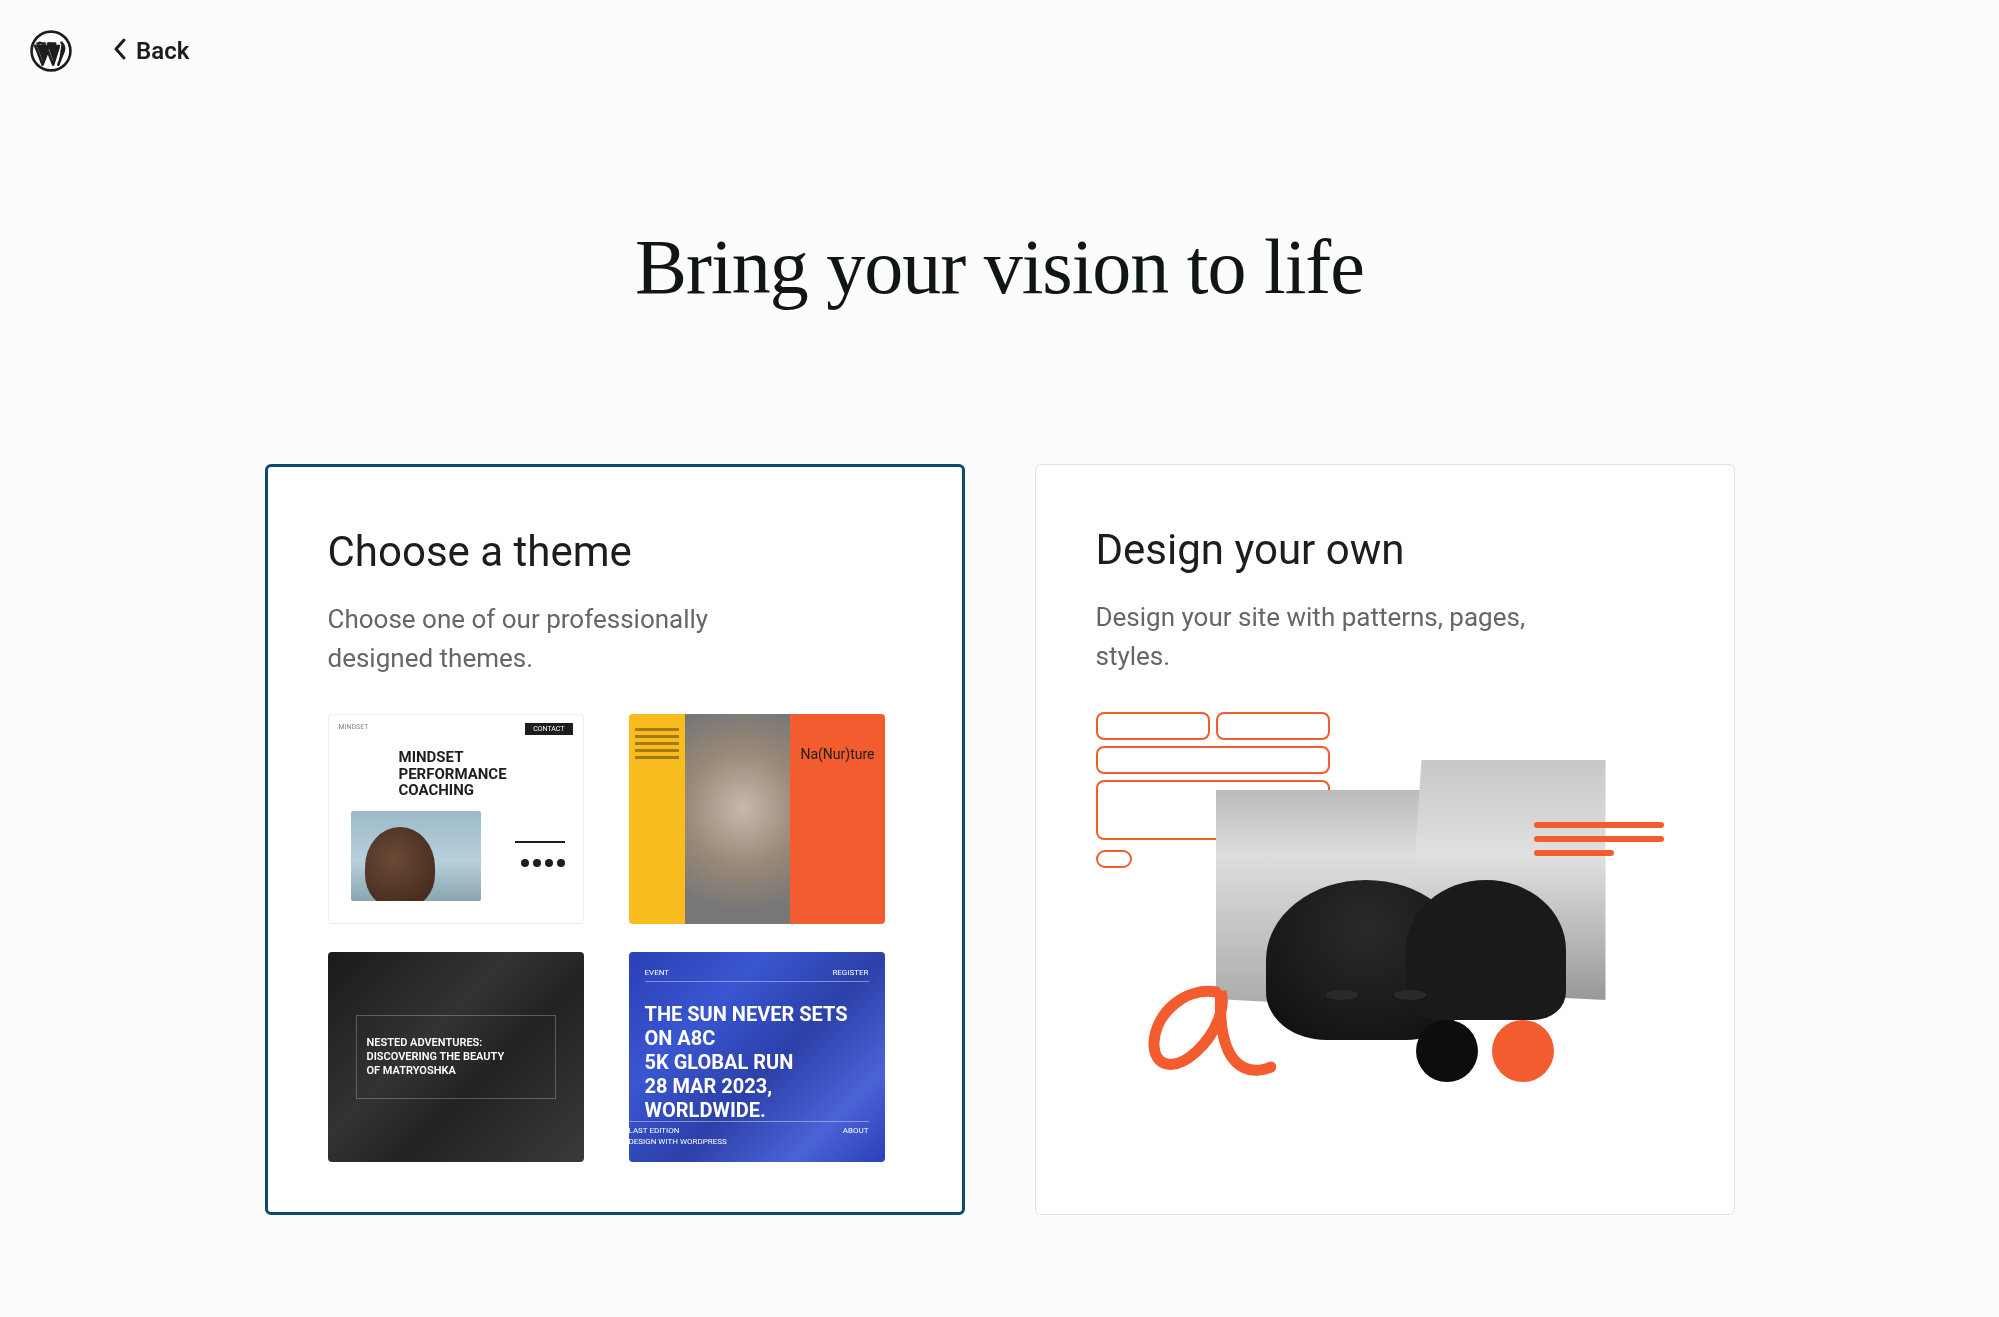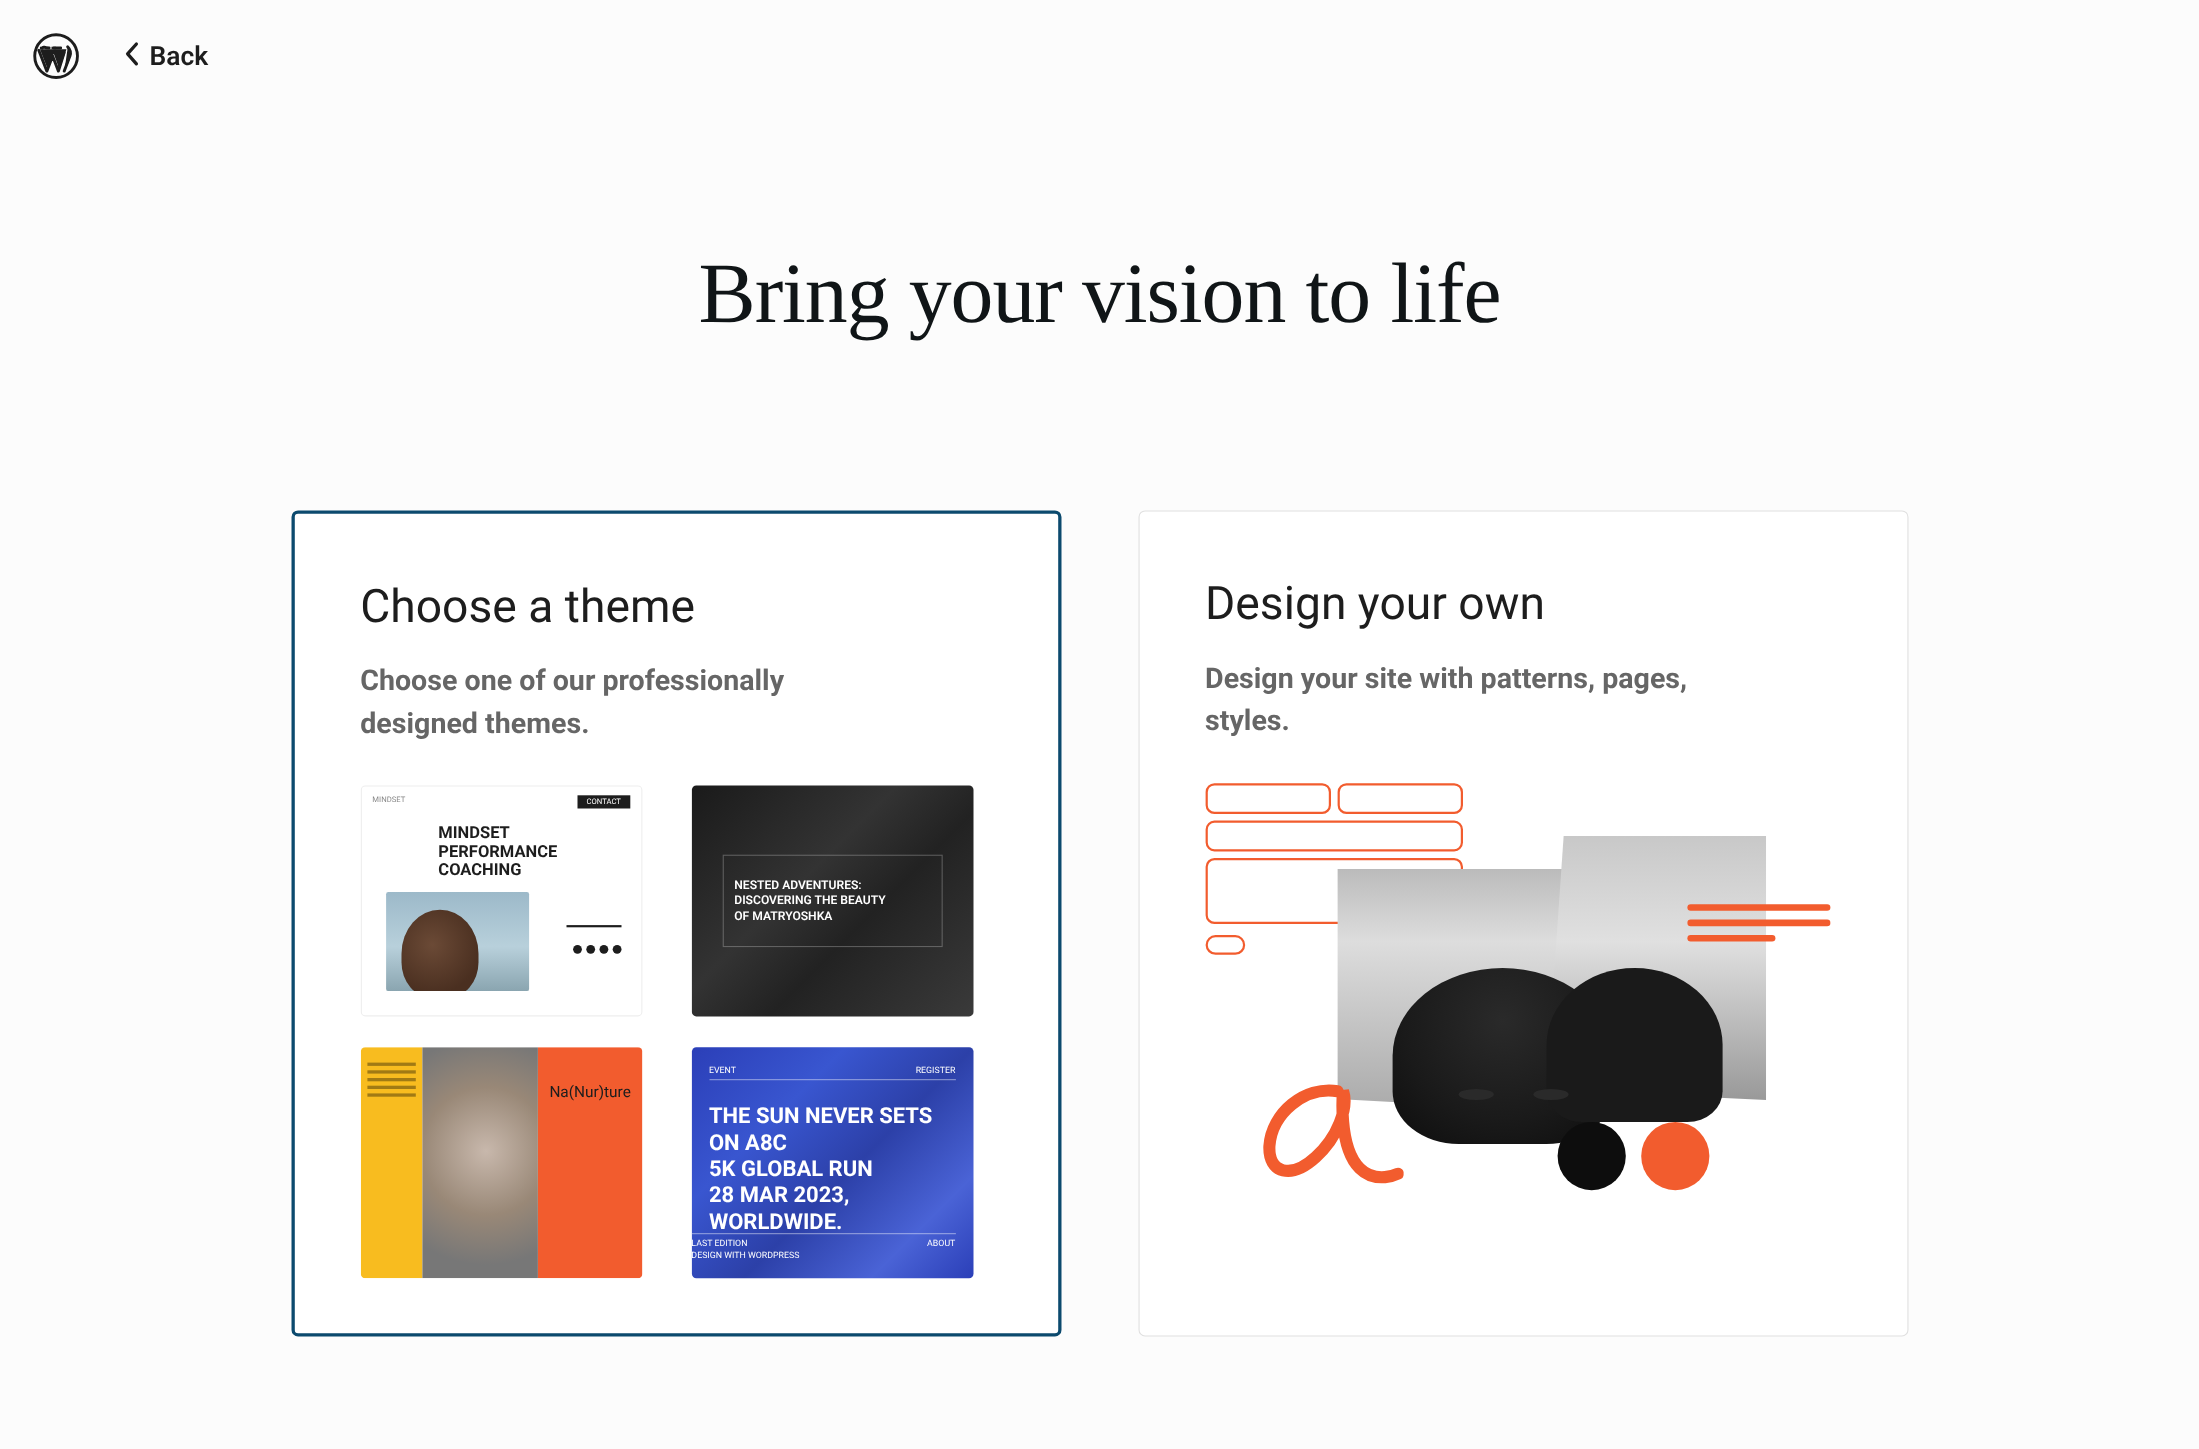--- a/index.html
+++ b/index.html
@@ -74,21 +74,20 @@
       font-weight: 400;
       color: #1d1d1d;
       margin-bottom: 24px;
     }
     .card-description {
       font-size: 26px;
       color: #666;
       line-height: 1.5;
       margin-bottom: 36px;
       max-width: 460px;
-      font-weight: bold;
     }
     .theme-grid {
       display: grid;
       grid-template-columns: 1fr 1fr;
       gap: 28px;
     }
     .theme-tile {
       width: 256px;
       height: 210px;
       border-radius: 4px;
@@ -420,43 +419,43 @@
           </div>
           <div class="tile1-line"></div>
           <div class="tile1-dots">
               <span></span>
               <span></span>
               <span></span>
               <span></span>
             </div>
         </div>
 
+        <div class="theme-tile tile3">
+          <div class="tile3-left">
+            <div class="tile3-left-bar"></div>
+              <div class="tile3-left-bar"></div>
+              <div class="tile3-left-bar"></div>
+              <div class="tile3-left-bar"></div>
+              <div class="tile3-left-bar"></div>
+          </div>
+          <div class="tile3-mid">
+              <div class="tile3-face"></div>
+            </div>
+          <div class="tile3-right">
+            <span class="tile3-label">Na(Nur)ture</span>
+          </div>
+        </div>
+
         <div class="theme-tile tile2">
           <div class="tile2-overlay">
             <div class="tile2-text">
               <div>NESTED ADVENTURES:</div>
               <div>DISCOVERING THE BEAUTY</div>
               <div>OF MATRYOSHKA</div>
             </div>
-          </div>
-        </div>
-
-        <div class="theme-tile tile3">
-          <div class="tile3-left">
-            <div class="tile3-left-bar"></div>
-              <div class="tile3-left-bar"></div>
-              <div class="tile3-left-bar"></div>
-              <div class="tile3-left-bar"></div>
-              <div class="tile3-left-bar"></div>
-          </div>
-          <div class="tile3-mid">
-              <div class="tile3-face"></div>
-            </div>
-          <div class="tile3-right">
-            <span class="tile3-label">Na(Nur)ture</span>
           </div>
         </div>
 
         <div class="theme-tile tile4">
           <div class="tile4-top">
             <span>EVENT</span>
             <span>REGISTER</span>
           </div>
           <div class="tile4-main">
             <div>THE SUN NEVER SETS ON A8C</div>

